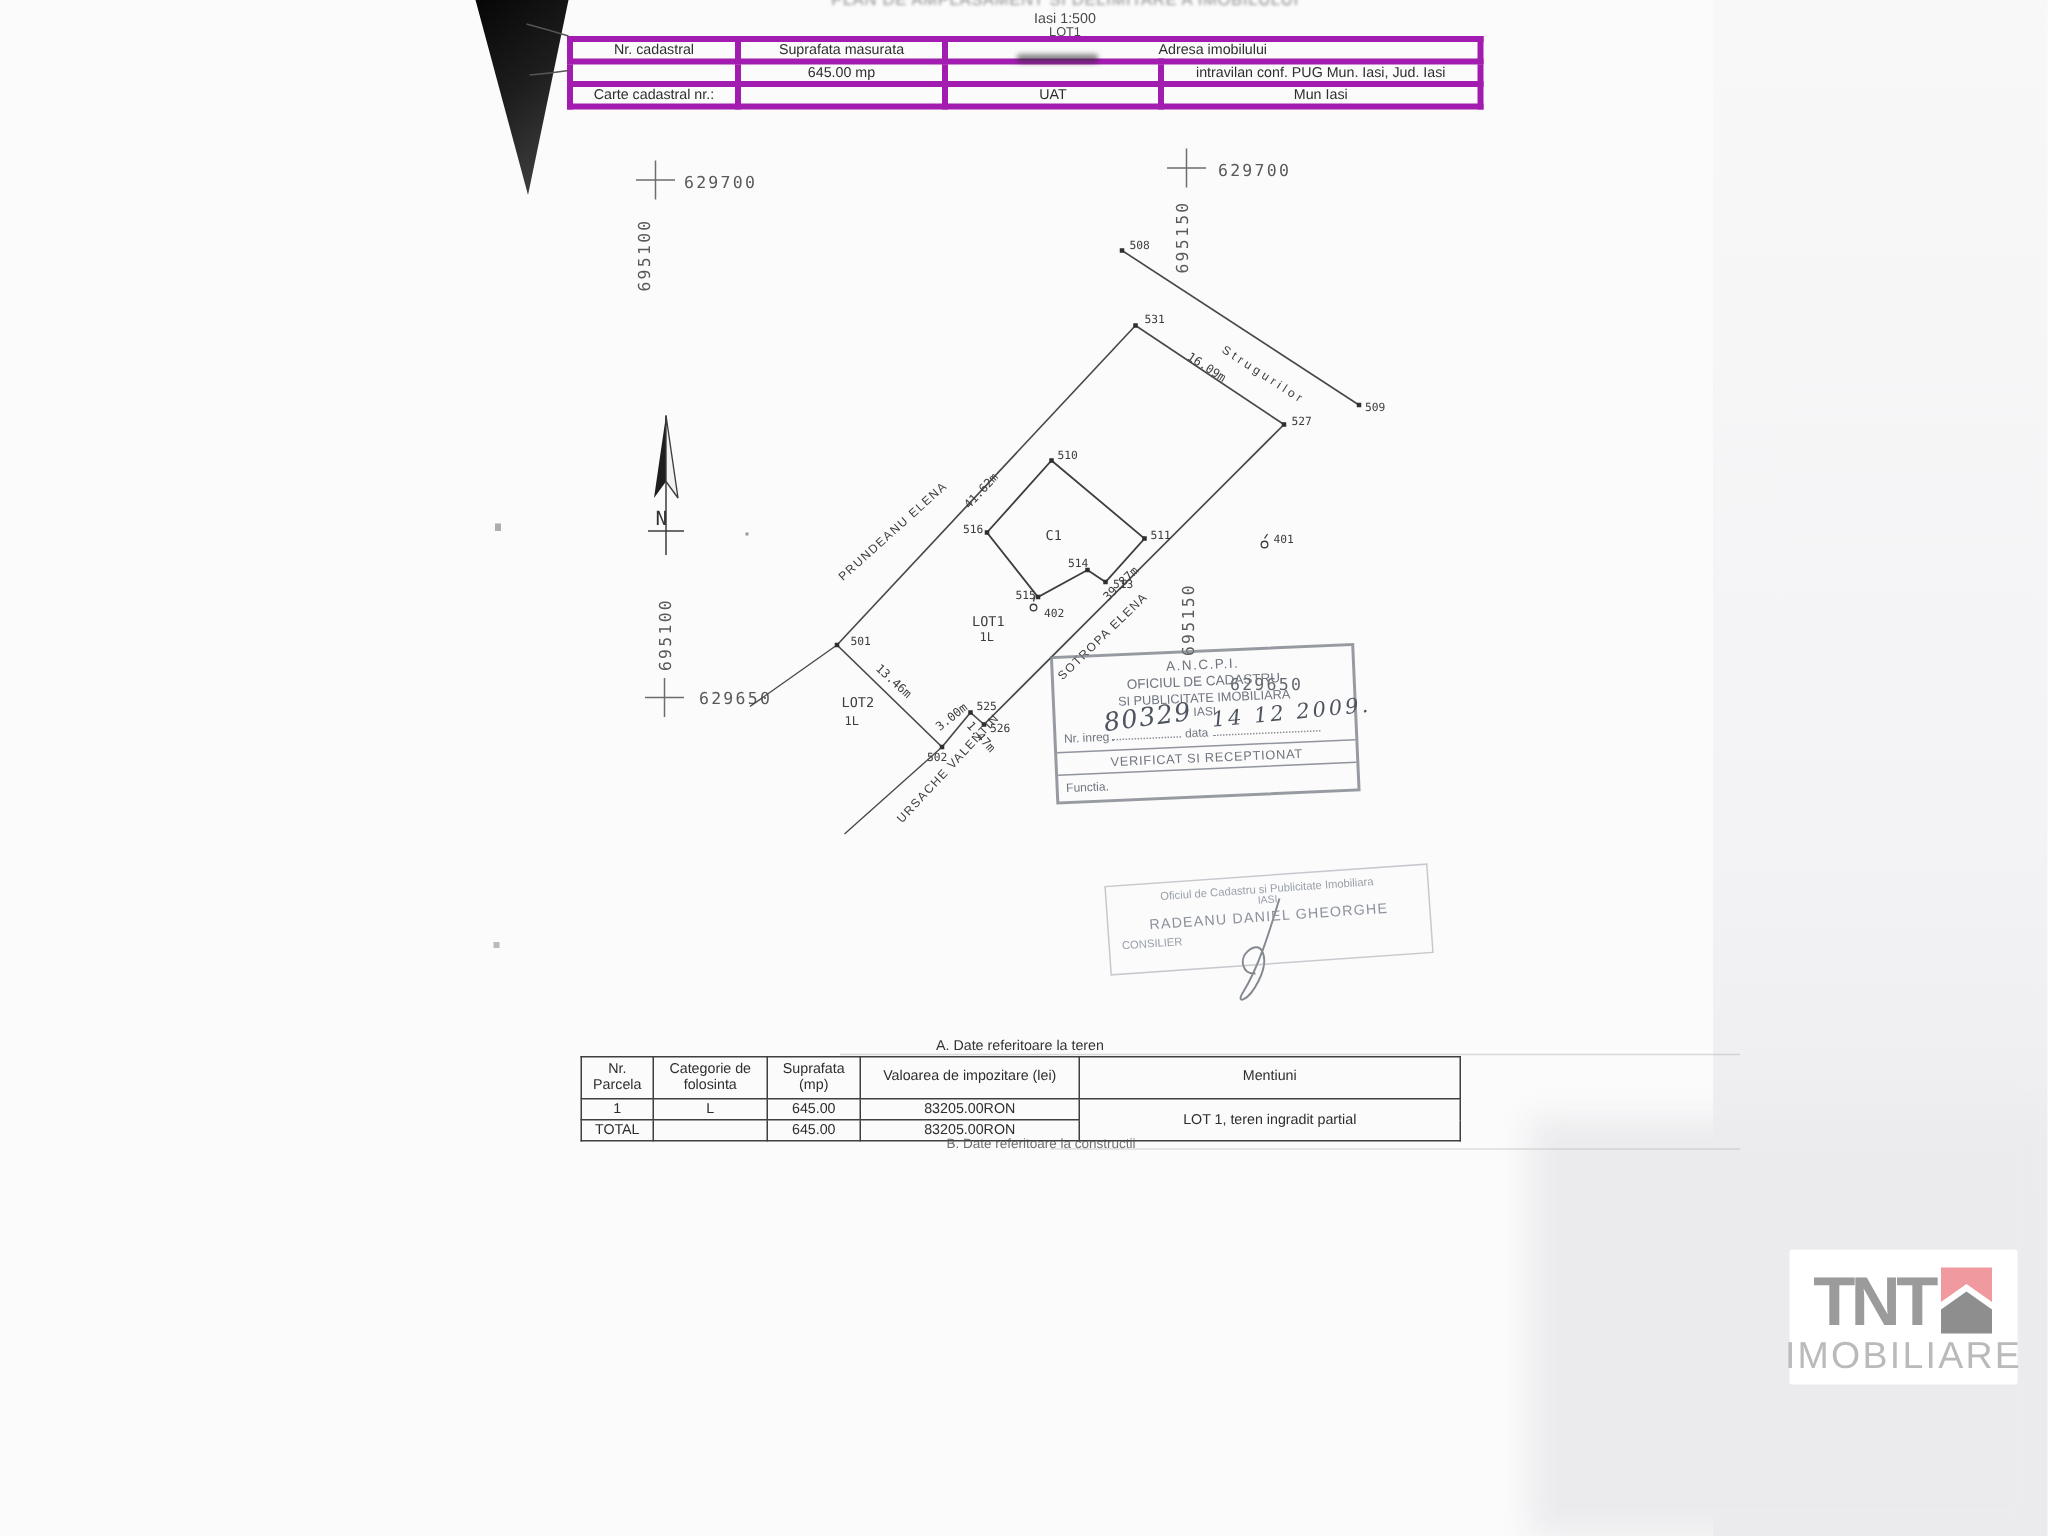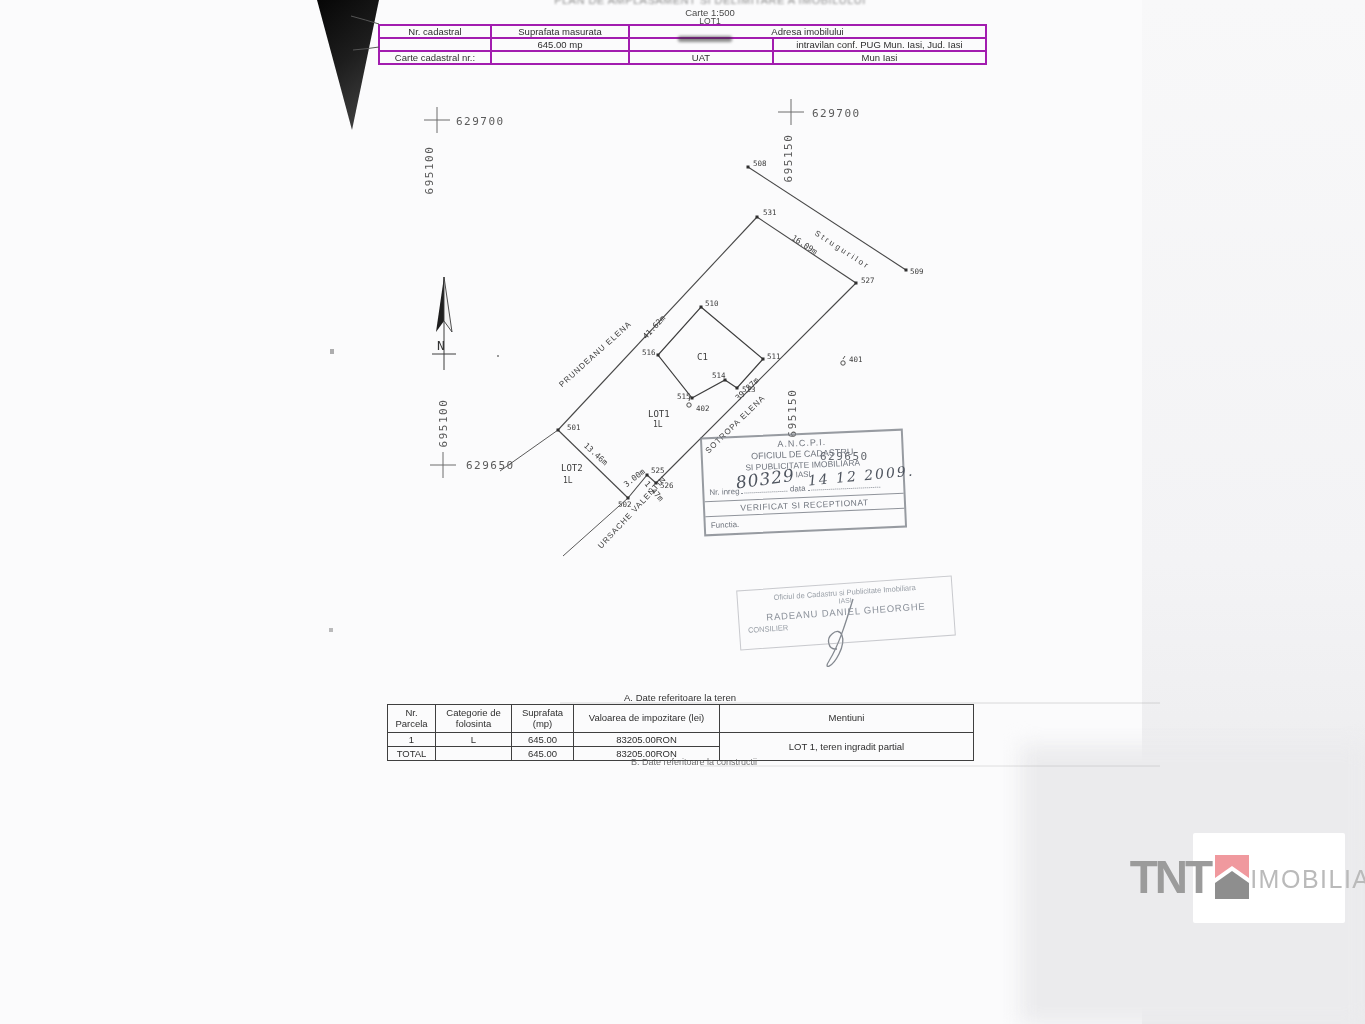--- a/index.html
+++ b/index.html
@@ -22,21 +22,21 @@
   .title-frag { position:absolute; left:540px; top:-6px; width:340px; text-align:center;
     font-size:11px; color:#8f8f8f; filter:blur(1.2px); letter-spacing:.5px; white-space:nowrap; }
   .scale-line { position:absolute; left:540px; top:7px; width:340px; text-align:center;
     font-size:9.5px; color:#4a4a4a; }
   .lot-line { position:absolute; left:540px; top:16px; width:340px; text-align:center;
     font-size:8.5px; color:#4a4a4a; }
 
   
   table.hdr { position:absolute; left:378px; top:24px; width:607px;
     border-collapse:collapse; table-layout:fixed; }
-  table.hdr td { border:2px solid #a21caf; font-size:9.5px; color:#2e2e2e;
+  table.hdr td { border:4px solid #a21caf; font-size:9.5px; color:#2e2e2e;
     text-align:center; height:10px; padding:0 2px; white-space:nowrap; overflow:hidden;margin-top:44px; }
   .smudge { position:absolute; left:678px; top:36px; width:54px; height:6px;
     background:#30302f; filter:blur(1.6px); opacity:.55; border-radius:2px; }
 
   
   .stamp1 { position:absolute; left:702px; top:433px; width:203px; height:99px;
     transform:rotate(-2.5deg); border:2px solid rgba(118,123,131,.75);
     color:#70757e; background:rgba(255,255,255,.02); }
   .stamp1 .head { text-align:center; line-height:1.2; padding-top:3px; }
   .s1a { font-size:9px; letter-spacing:1px; }
@@ -68,40 +68,40 @@
     font-size:9px; color:#555; opacity:.85; }
   table.teren { position:absolute; left:387px; top:704px; width:586px;
     border-collapse:collapse; table-layout:fixed; }
   table.teren th, table.teren td { border:1.3px solid #3f3f3f; font-size:9.5px;
     color:#2e2e2e; text-align:center; padding:1px 2px; font-weight:normal; }
   table.teren th { height:28px; line-height:1.15; }
   table.teren td { height:12px; }
 
   
   .tnt-card { position:absolute; left:1193px; top:833px; width:152px; height:90px;
-    background:#ffffff; border-radius:2px; display:flex; 
+    background:#ffffff; border-radius:2px; display:flex; flex-direction:column;
     align-items:center; justify-content:center; }
   .tnt-row { display:flex; align-items:flex-start; gap:4px; height:50px; }
   .tnt-brand { font-size:46px; font-weight:bold; color:#9b9b9b; letter-spacing:-3px;
     line-height:48px; font-family:"Liberation Sans",sans-serif; }
   .tnt-sub { font-size:25px; color:#bababa; letter-spacing:1.5px; line-height:20px;
     font-weight:300; margin-top:1px; }
 
   svg.overlay { position:absolute; left:0; top:0; pointer-events:none; }
 
   .mono { font-family:"DejaVu Sans Mono",monospace; }
 </style>
 </head>
 <body>
 
 <div class="bg-right"></div>
 <div class="bg-corner"></div>
 
 <div class="title-frag">PLAN DE AMPLASAMENT SI DELIMITARE A IMOBILULUI</div>
-<div class="scale-line">Carte 1:500</div>
+<div class="scale-line">Iasi 1:500</div>
 <div class="lot-line">LOT1</div>
 
 <table class="hdr">
   <colgroup>
       <col style="width:112px">
       <col style="width:138px">
       <col style="width:144px">
       <col style="width:213px">
     </colgroup>
   <tbody>

